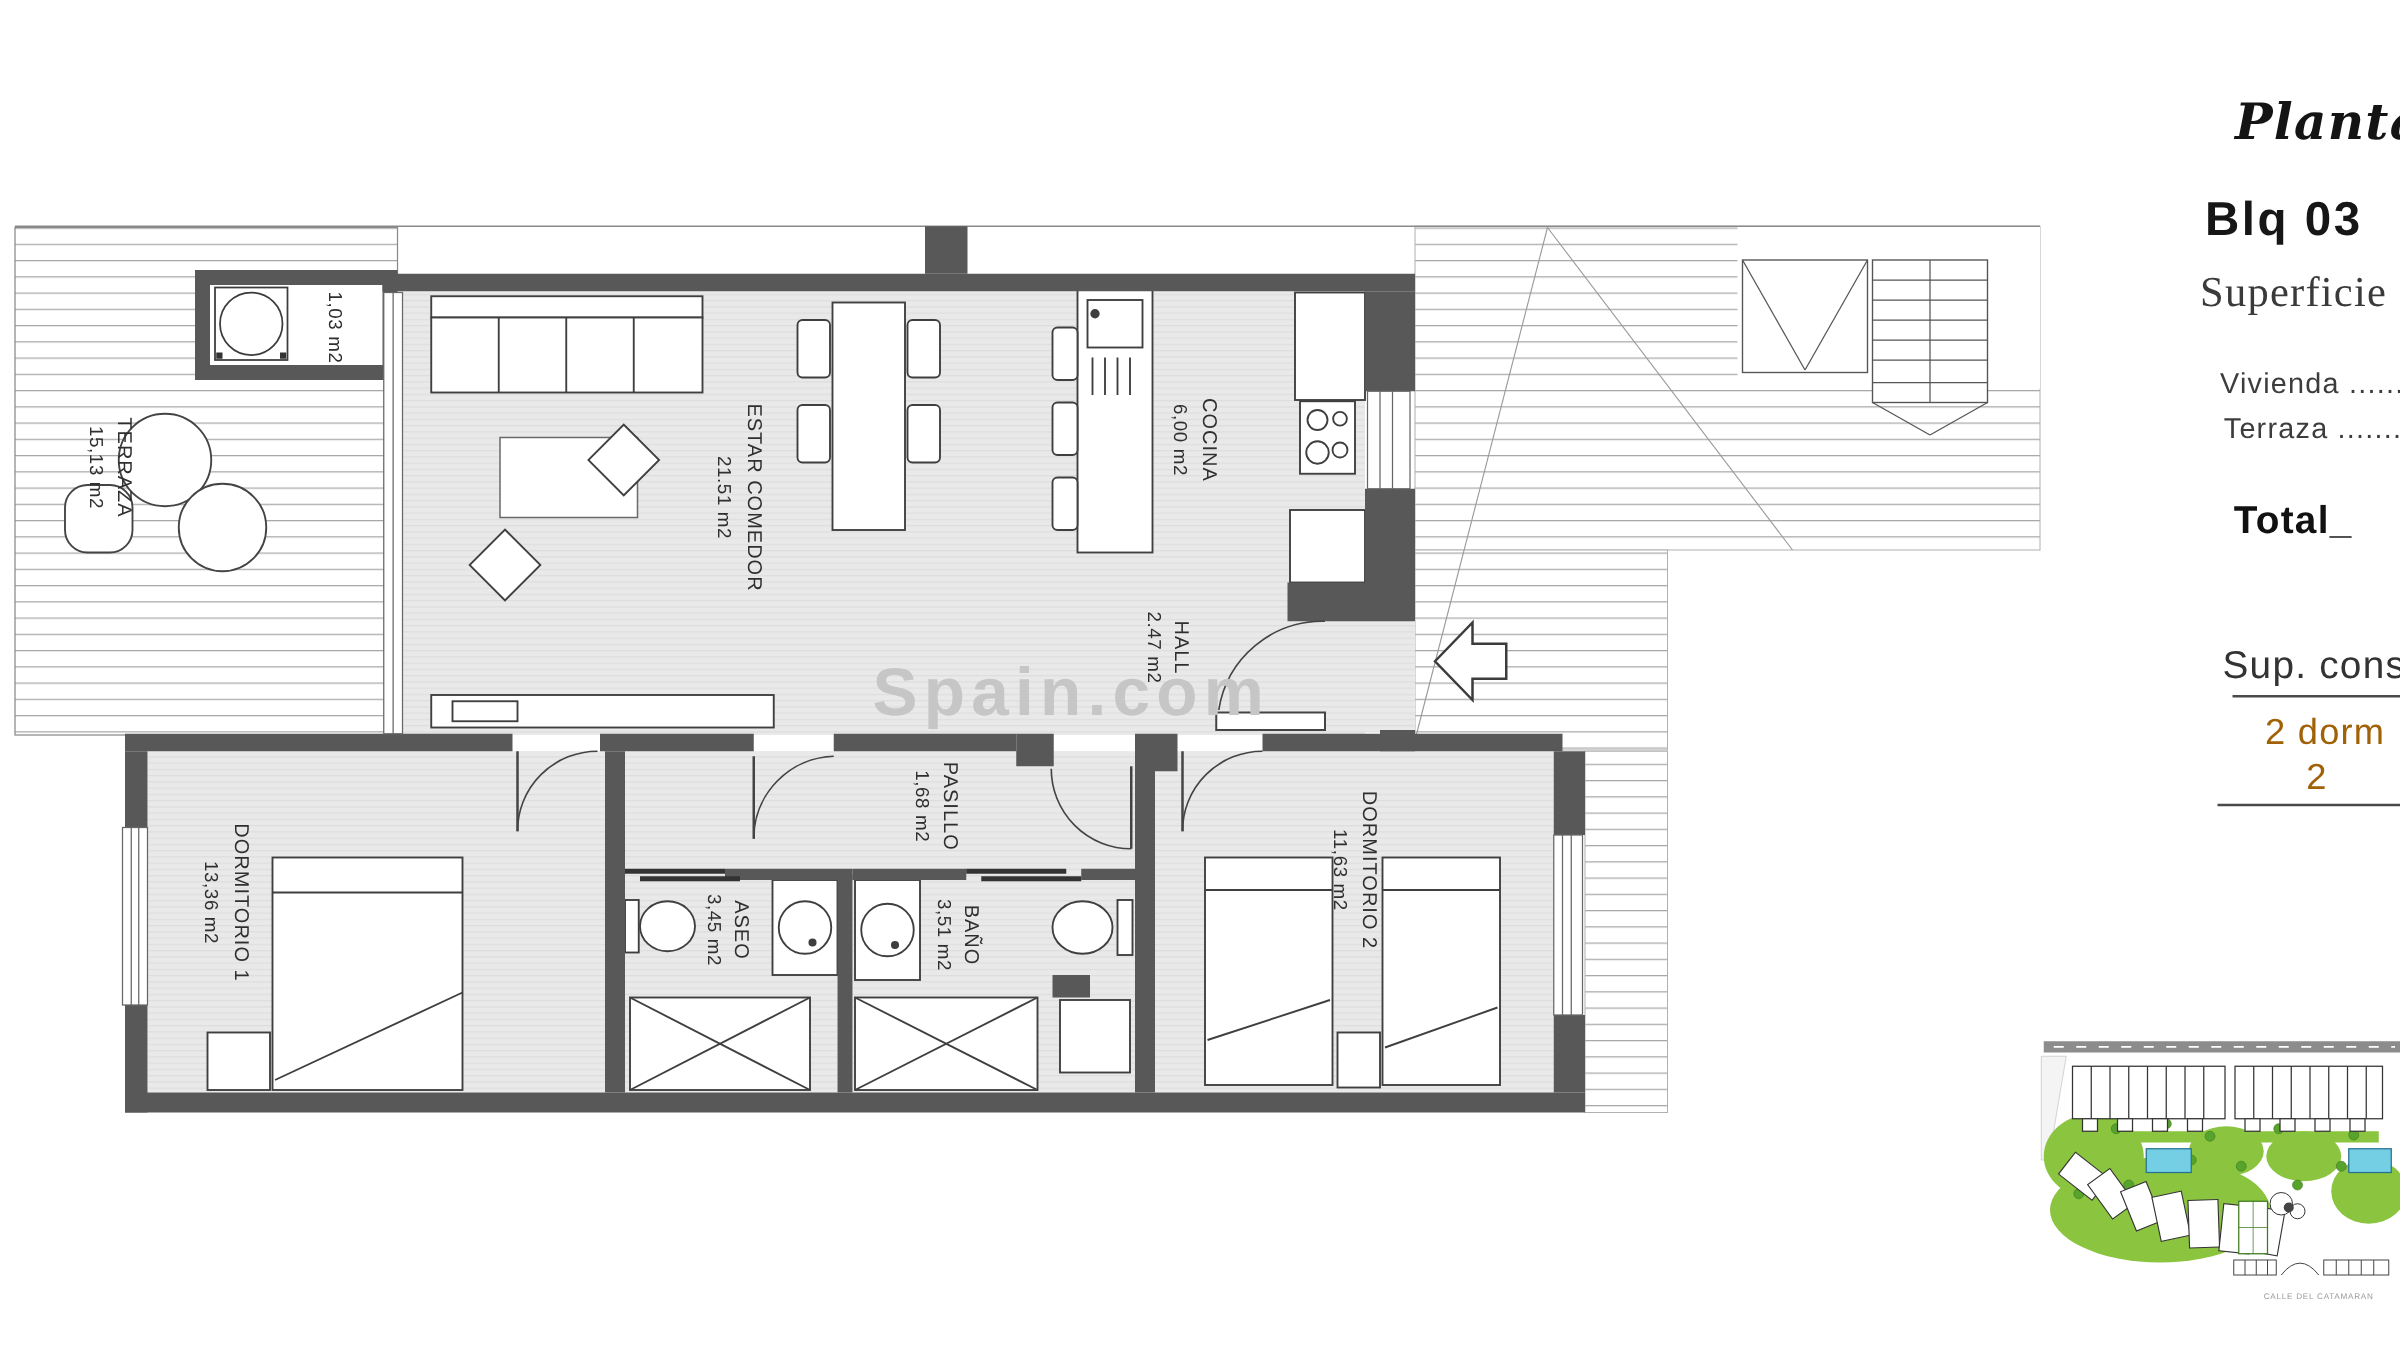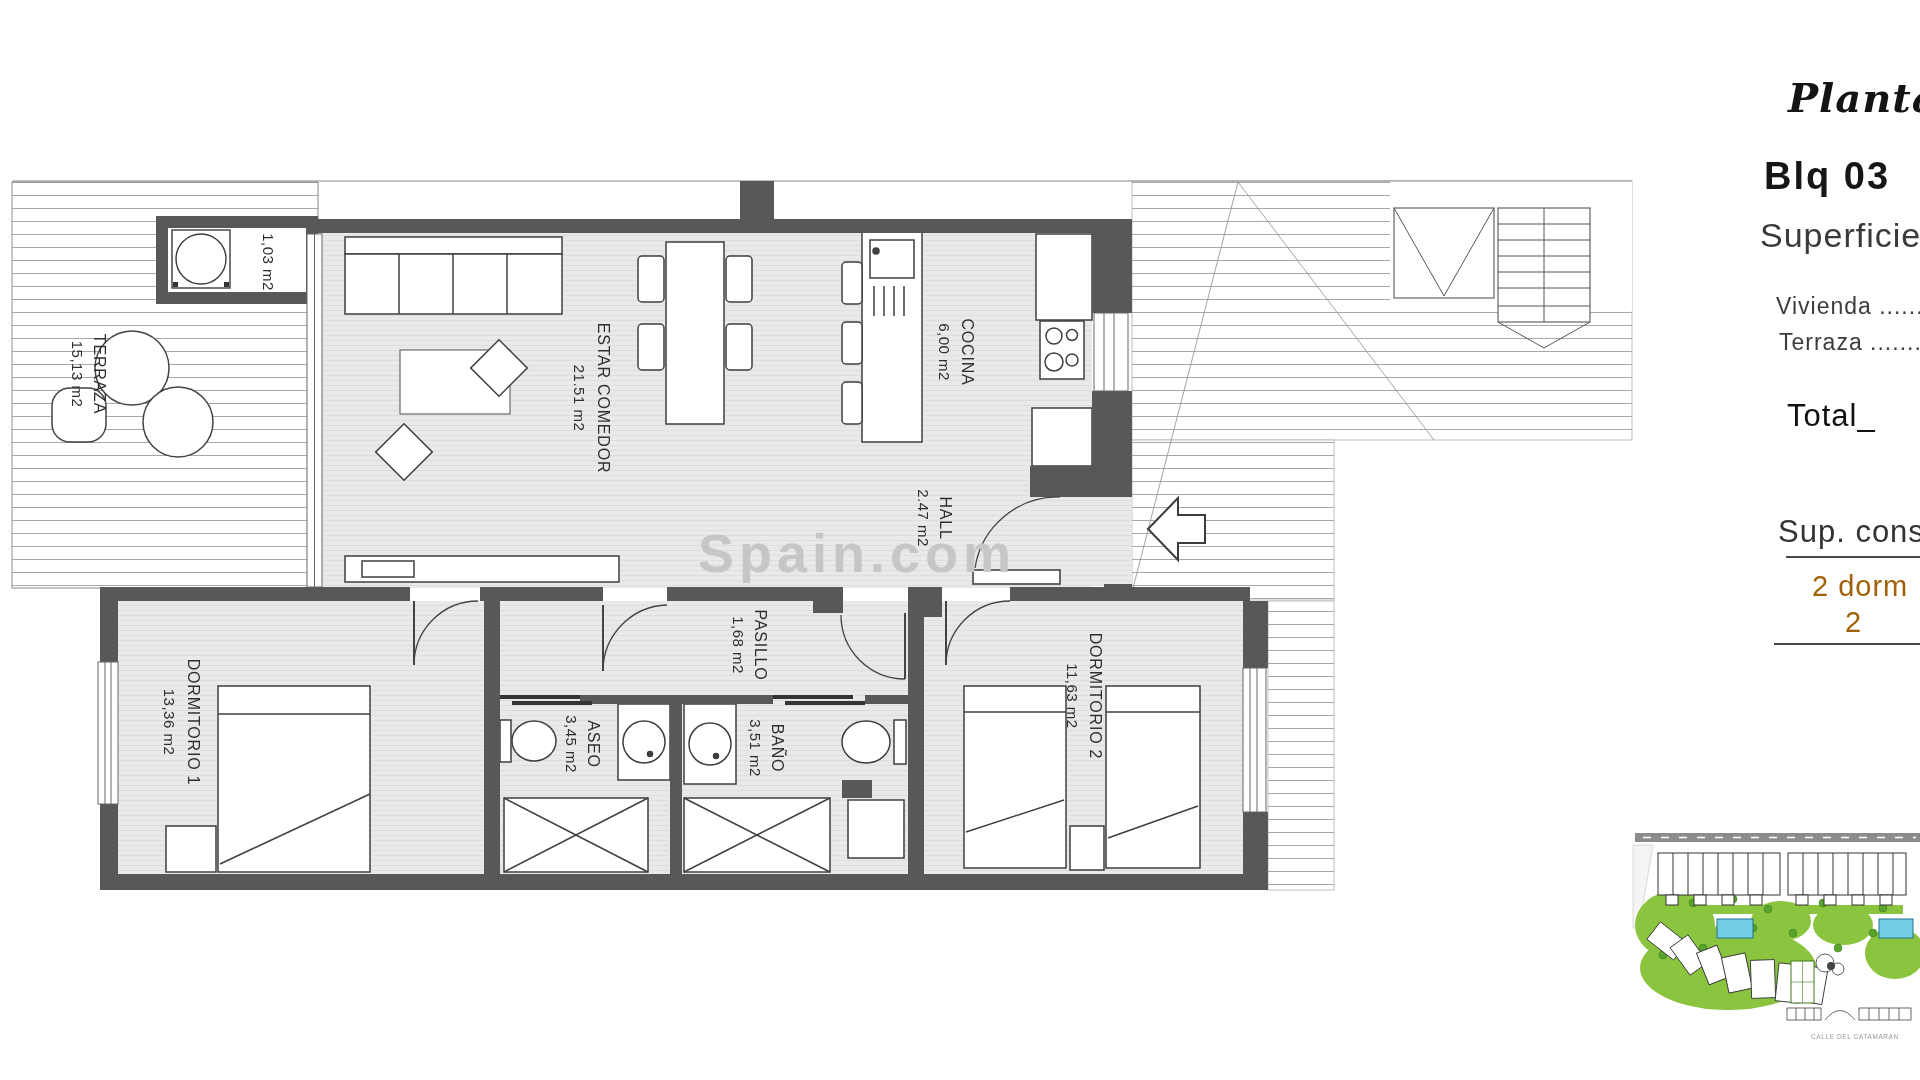--- a/index.html
+++ b/index.html
@@ -5,21 +5,21 @@
   html,body{margin:0;padding:0;background:#fff;}
   .stage{position:relative;width:1920px;height:1080px;background:#fff;overflow:hidden;
          font-family:"Liberation Sans",sans-serif;}
   .stage svg{position:absolute;left:0;top:0;}
   .panel-item{position:absolute;color:#2e2e2e;white-space:nowrap;}
   .script-title{font-family:"DejaVu Serif",serif;font-style:italic;font-weight:700;
                 font-size:40px;color:#141414;letter-spacing:1px;}
   .blq{font-size:38px;font-weight:700;color:#161616;letter-spacing:2px;}
   .superficie{font-size:34px;color:#3a3a3a;letter-spacing:1px;}
   .rowtxt{font-size:23px;color:#3c3c3c;letter-spacing:1px;}
-  .totalrow{font-size:31px;font-weight:400;color:#111;letter-spacing:1px;}
+  .totalrow{font-size:31px;font-weight:700;color:#111;letter-spacing:1px;}
   .supcons{font-size:31px;color:#333;letter-spacing:1px;}
   .dormrow{font-size:29px;color:#a16207;letter-spacing:1px;}
   .rule{position:absolute;height:0;border-top:2px solid #4a4a4a;}
   text{font-family:"Liberation Sans",sans-serif;}
   .room-name{font-size:16px;fill:#2f2f2f;letter-spacing:0.8px;}
   .room-area{font-size:15px;fill:#2f2f2f;letter-spacing:0.5px;}
   .wm{font-size:54px;font-weight:700;fill:#c6c6c6;letter-spacing:5px;}
   .street{font-size:6.5px;fill:#999;letter-spacing:0.6px;}
 </style>
 </head>
@@ -384,21 +384,21 @@
       <line x1="256" y1="175" x2="256" y2="187"></line>
           <line x1="266" y1="175" x2="266" y2="187"></line>
       <path d="M 192,187 Q 207,168 222,187" fill="#fff" stroke="#444" stroke-width="0.8"></path>
     </g>
     <text class="street" x="178" y="206">CALLE DEL CATAMARAN</text>
   </g>
 </svg>
 
 <div class="panel-item script-title" style="left:1788px;top:74px;">Planta T</div>
 <div class="panel-item blq" style="left:1764px;top:155px;">Blq 03</div>
-<div class="panel-item superficie" style="left:1760px;top:216px;">Superficie</div>
+<div class="panel-item superficie" style="left:1760px;top:216px;font-family:Liberation Serif, serif;">Superficie</div>
 <div class="panel-item rowtxt" style="left:1776px;top:293px;">Vivienda ..........</div>
 <div class="panel-item rowtxt" style="left:1779px;top:329px;">Terraza ............</div>
 <div class="panel-item totalrow" style="left:1787px;top:398px;">
   <span>Total_</span>
 </div>
 <div class="panel-item supcons" style="left:1778px;top:514px;">Sup. cons</div>
 <div class="rule" style="left:1786px;top:556px;width:134px;"></div>
 <div class="panel-item dormrow" style="left:1812px;top:570px;">2 dorm</div>
 <div class="panel-item dormrow" style="left:1845px;top:606px;">2</div>
 <div class="rule" style="left:1774px;top:643px;width:146px;"></div>

